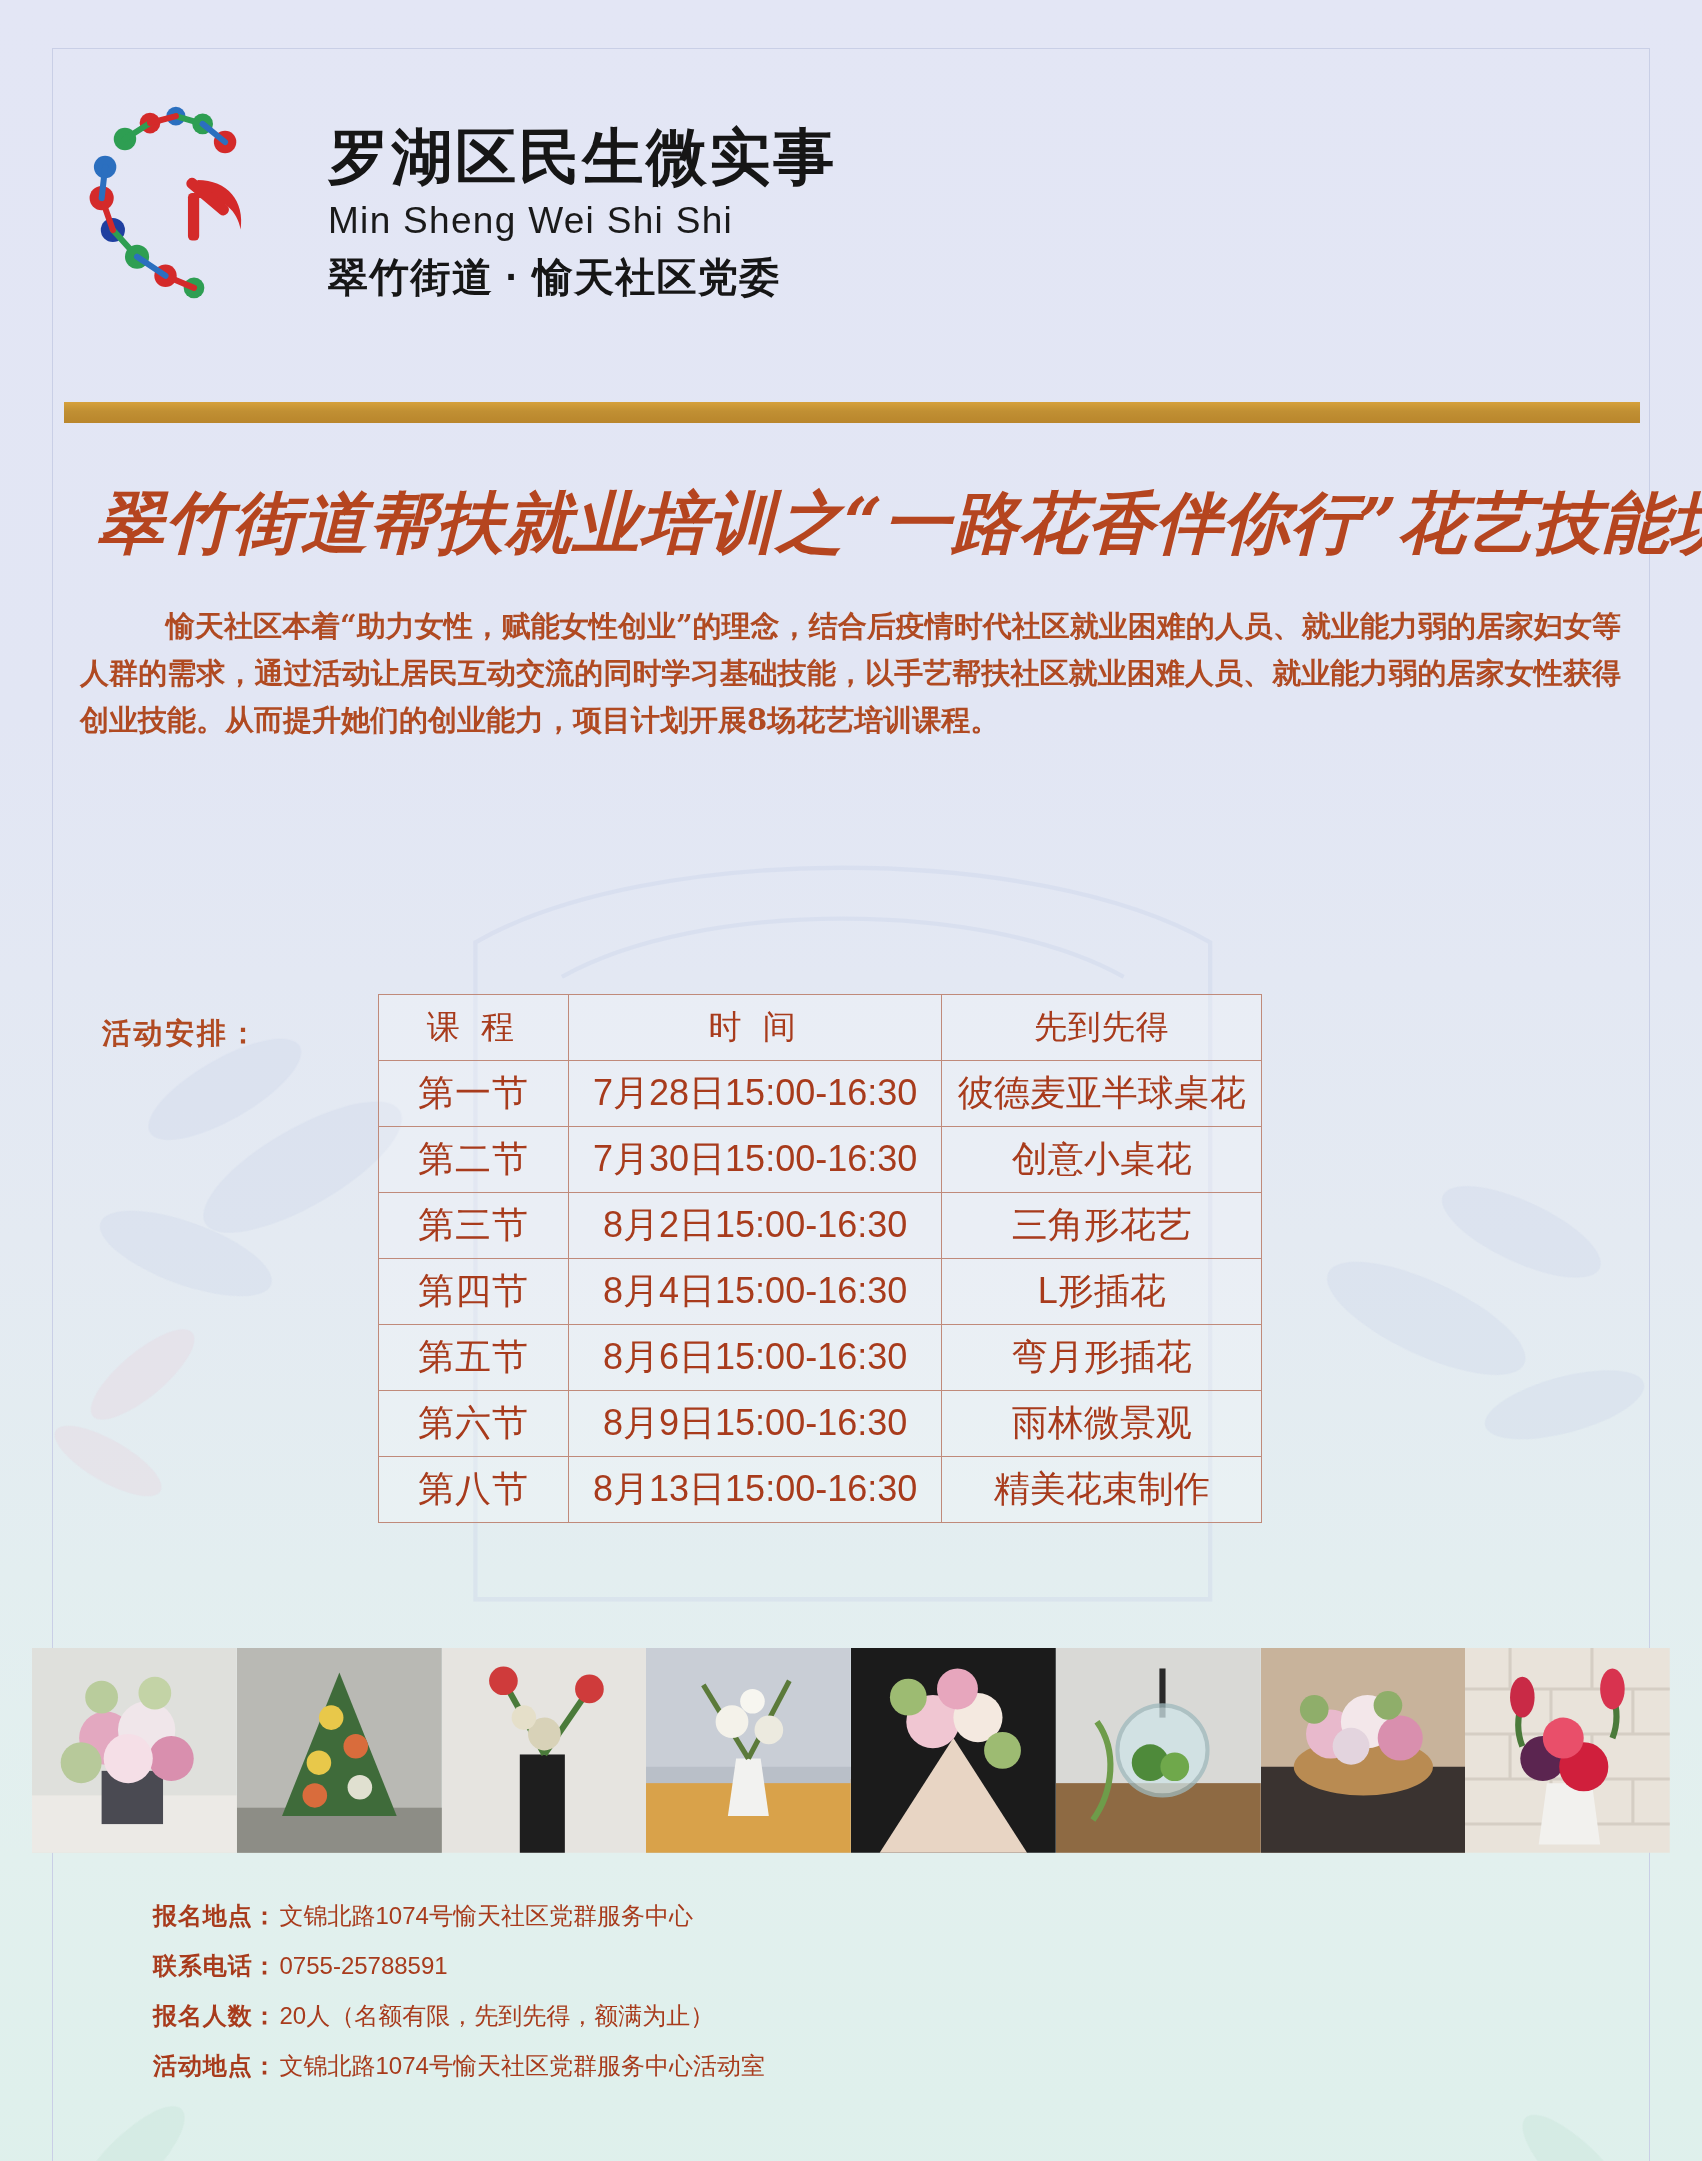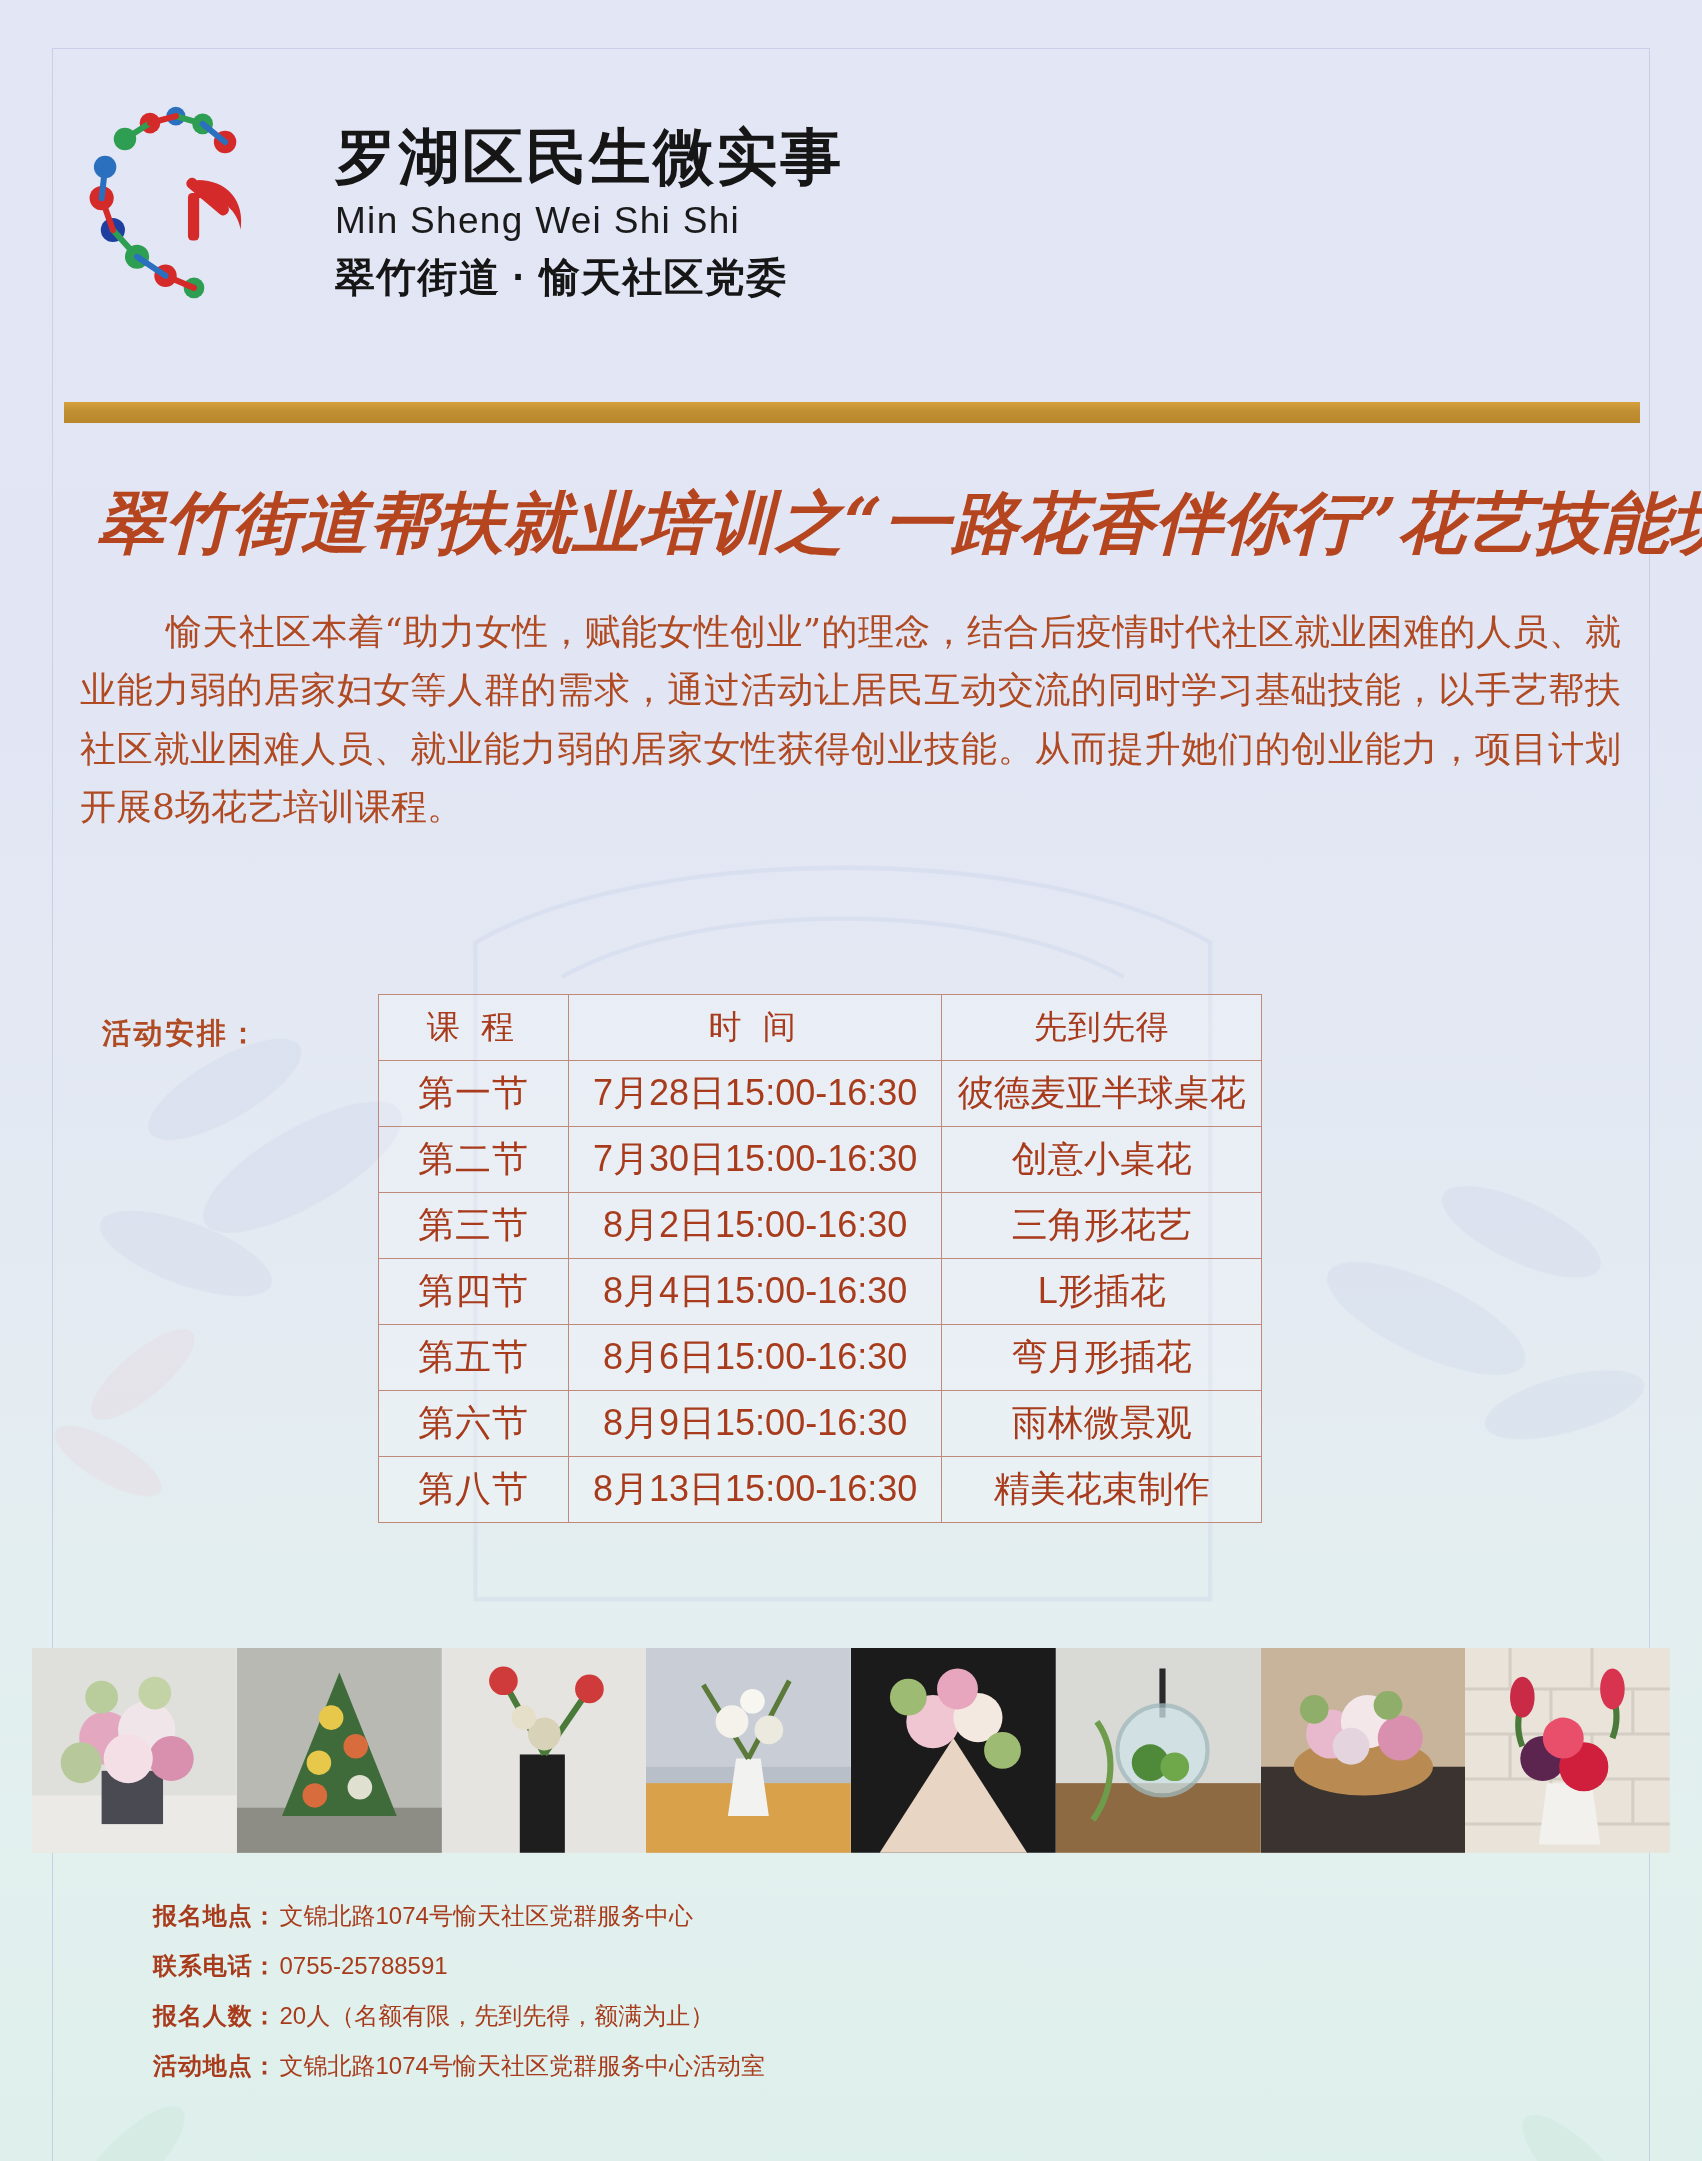--- a/index.html
+++ b/index.html
@@ -50,21 +50,21 @@
     align-items: center;
   }
   .logo {
     position: relative;
     width: 242px;
     height: 233px;
     flex: none;
   }
   .logo svg { display: block; }
   .header-text {
-    margin-left: 20px;
+    margin-left: 13px;
     display: flex;
     flex-direction: column;
     justify-content: flex-end;
   }
   .brand-cn {
     font-size: 61px;
     font-weight: bold;
     color: #161616;
     letter-spacing: 2.6px;
     line-height: 1.18;
@@ -106,22 +106,22 @@
     letter-spacing: 0.9px;
     white-space: nowrap;
   }
   
   .intro {
     position: absolute;
     left: 80px;
     top: 603px;
     width: 1541px;
     font-family: "DejaVu Serif", serif;
-    font-weight: normal;
-    font-size: 36px;
+    font-weight: bold;
+    font-size: 29px;
     line-height: 1.62;
     color: #b04a22;
     text-align: justify;
     text-indent: 86px;
   }
   
   .schedule-label {
     position: absolute;
     left: 102px;
     top: 1014px;

